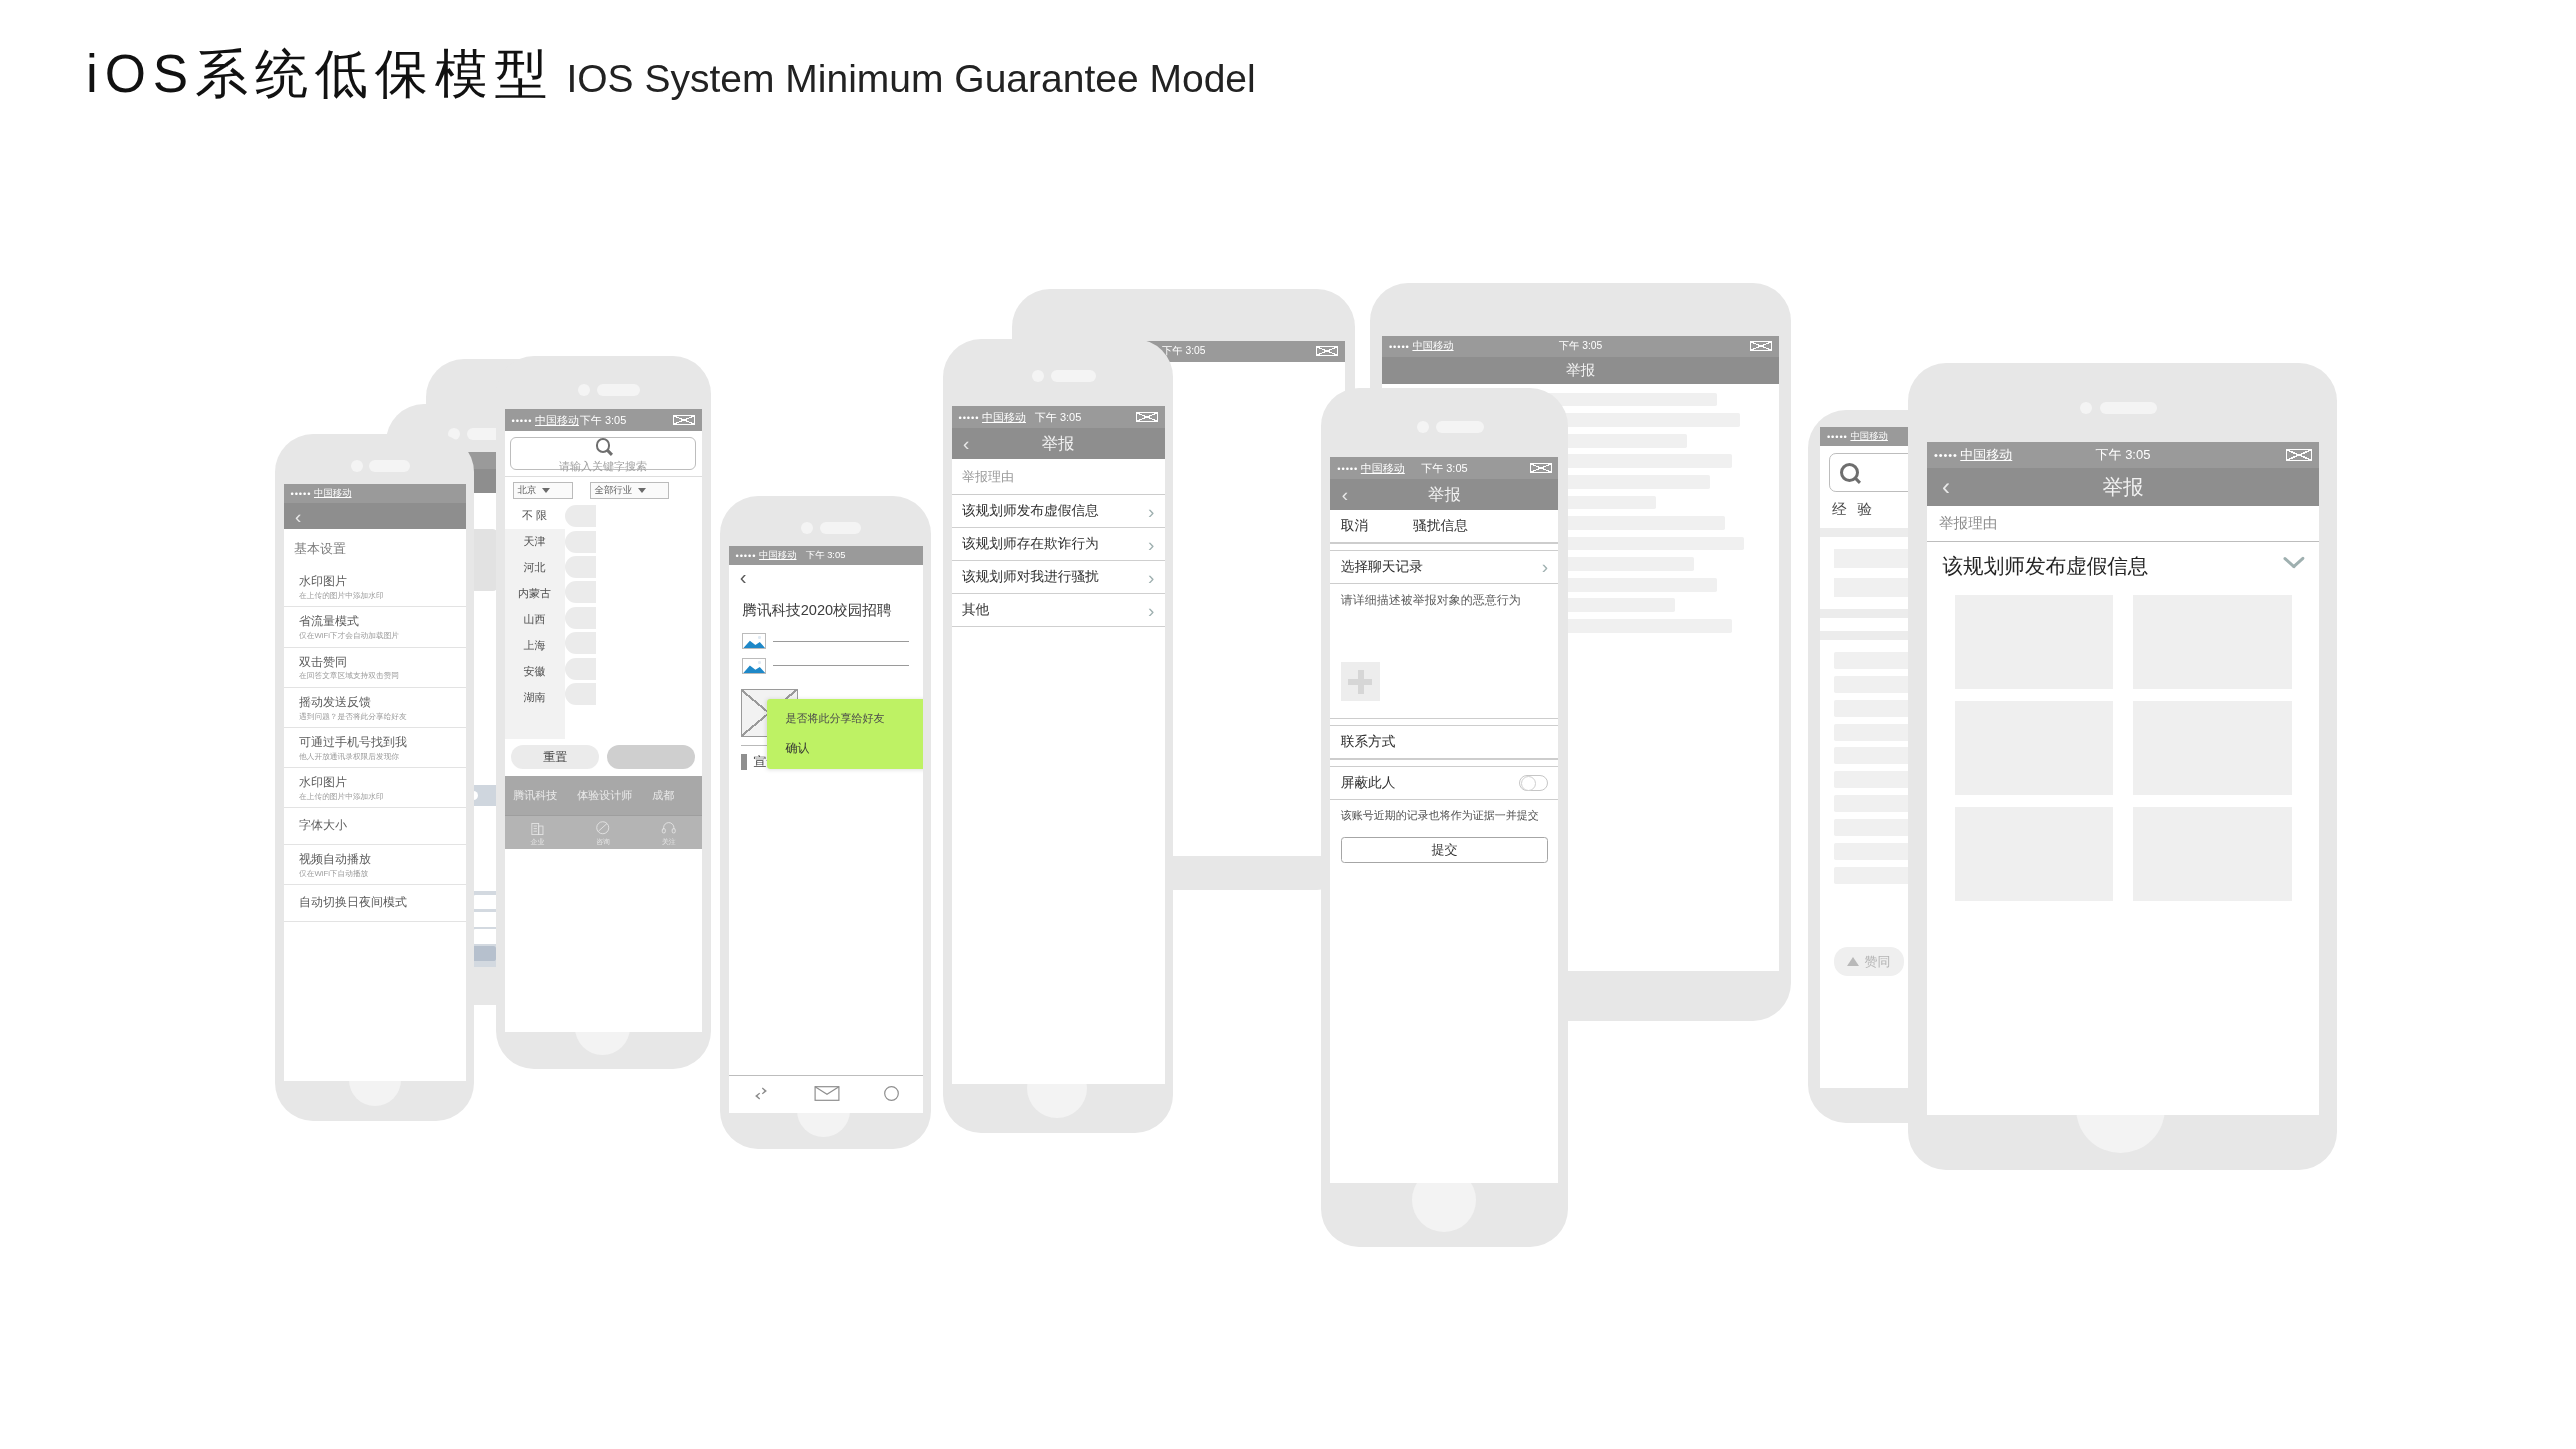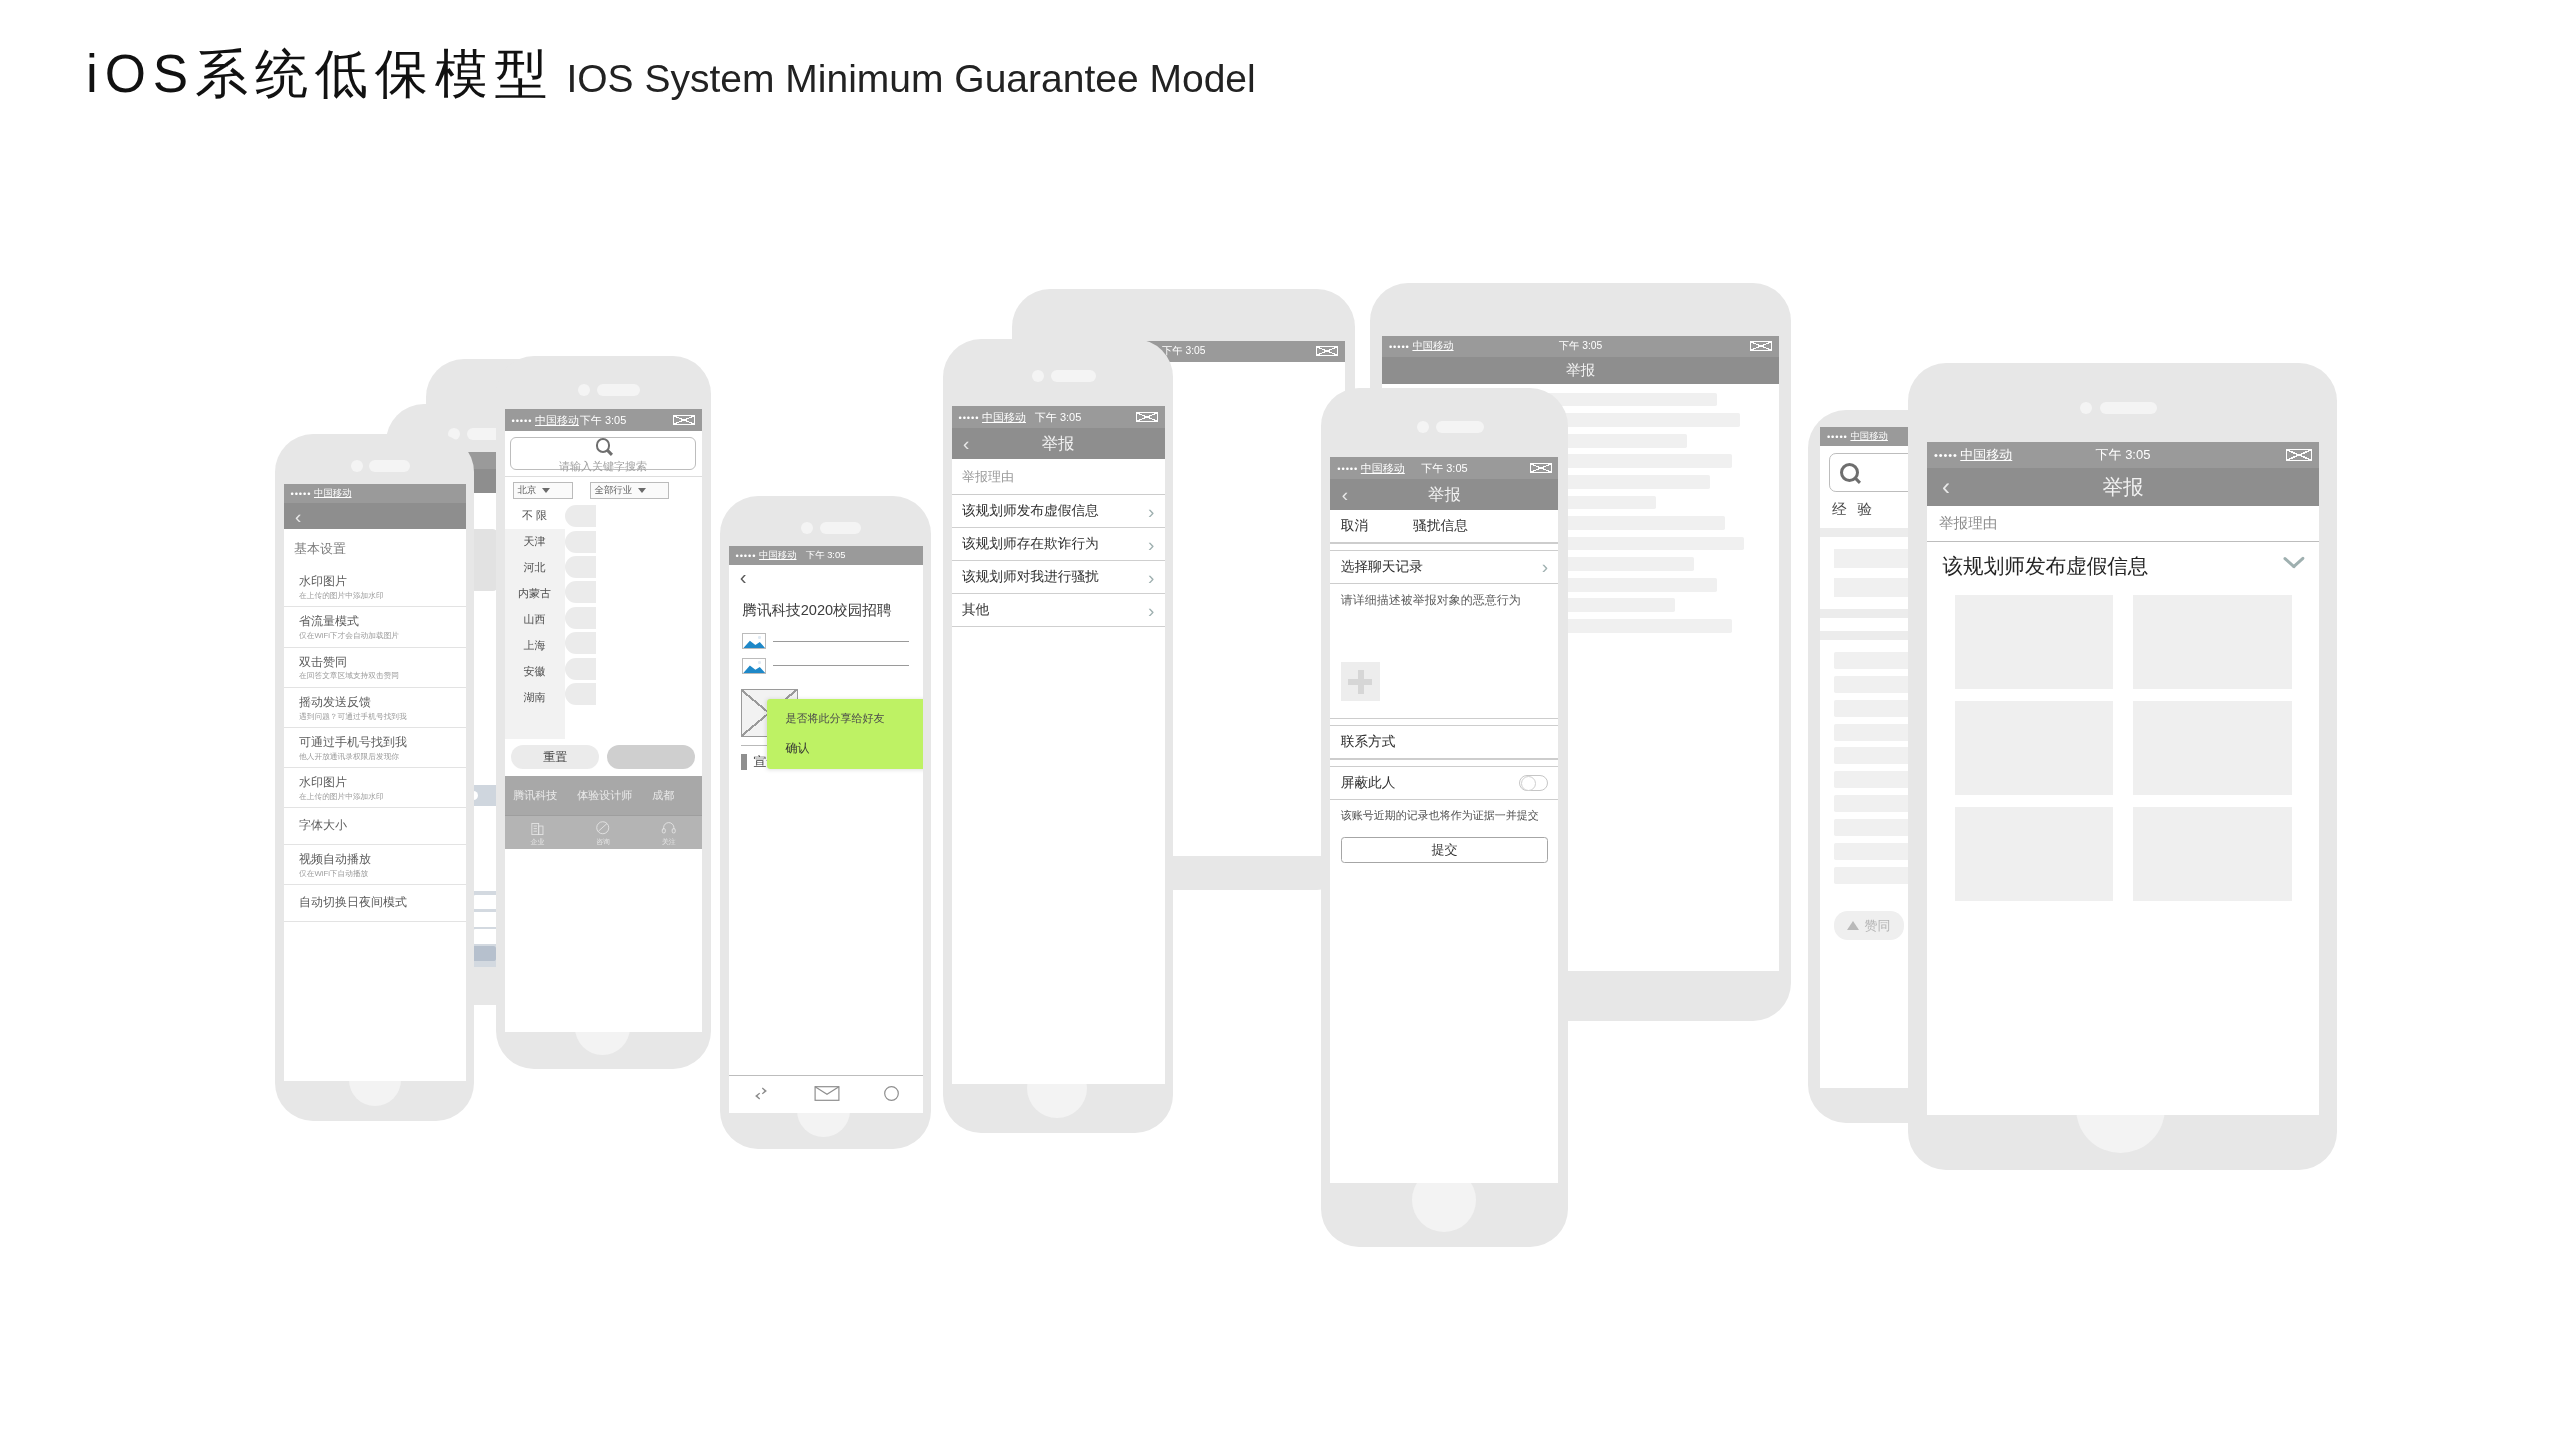--- a/index.html
+++ b/index.html
@@ -233,21 +233,21 @@
     <div class="set-row">
       <div class="t">省流量模式</div>
       <div class="s">仅在WiFi下才会自动加载图片</div>
       </div>
     <div class="set-row">
       <div class="t">双击赞同</div>
       <div class="s">在回答文章区域支持双击赞同</div>
       </div>
     <div class="set-row">
       <div class="t">摇动发送反馈</div>
-      <div class="s">遇到问题？可通过手机号找到我</div>
+      <div class="s">遇到问题？是否将此分享给好友</div>
       </div>
     <div class="set-row">
       <div class="t">可通过手机号找到我</div>
       <div class="s">他人开放通讯录权限后发现你</div>
       </div>
     <div class="set-row">
       <div class="t">水印图片</div>
       <div class="s">在上传的图片中添加水印</div>
       </div>
     <div class="set-row" style="padding-top:9.4px;padding-bottom:9.4px">
@@ -564,21 +564,21 @@
         <div style="height:17px"></div>
       <div style="height:17px"></div>
         <div style="height:17px"></div>
         <div style="height:17px"></div>
       <div style="height:17px"></div>
         <div style="height:17px"></div>
         <div style="height:17px"></div>
       <div style="height:17px"></div>
     </div>
     <div style="padding:8.6px 13.7px;">
-      <span style="display:inline-flex;align-items:center;gap:5.2px;background:#efefef;border-radius:13.7px;padding:5.2px 13.7px;color:#b4b4b4;font-size:13px;">
+      <span style="display:inline-flex;align-items:center;gap:5.2px;background:#efefef;border-radius:13.7px;padding:5.2px 13.7px;color:#b4b4b4;font-size:13px;margin-top:36px;">
         <span style="width:0;height:0;border-left:6.9px solid transparent;border-right:6.9px solid transparent;border-bottom:9.4px solid #b9b9b9;"></span>
         <span>赞同</span>
       </span>
     </div>
   </div>
 </div>
 
 <div class="phone" id="ph-expanded">
   <div class="speaker-dot" style="left:172px;top:39px;"></div>
   <div class="speaker-bar" style="left:192px;top:39px;width:57px;"></div>

